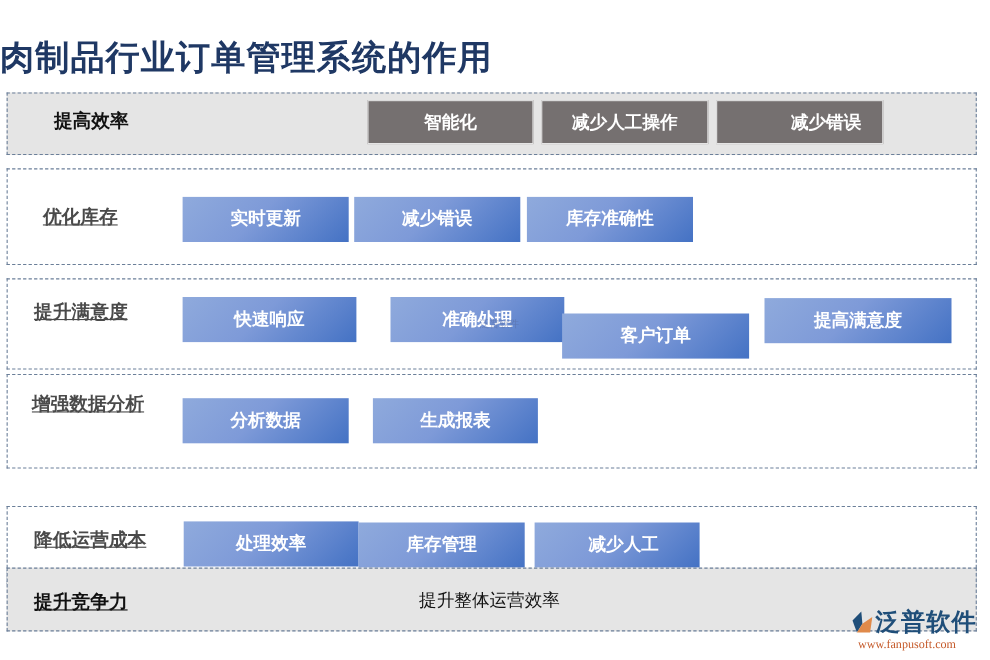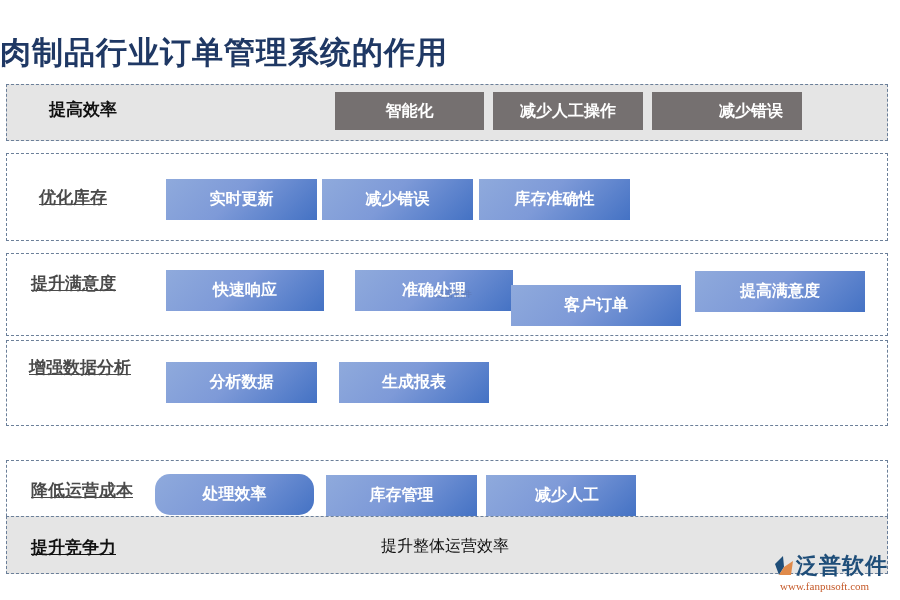--- a/index.html
+++ b/index.html
@@ -88,21 +88,21 @@
 </div>
 
 <div class="row white" style="top:340px; height:86px;">
   <div class="row-label muted" style="left:22px; top:15px;">增强数据分析</div>
   <div class="chip blue" style="left:159px; top:21px; width:151px;">分析数据</div>
   <div class="chip blue" style="left:332px; top:21px; width:150px;">生成报表</div>
 </div>
 
 <div class="row white" style="top:436px; height:71px;margin-top:24px;">
   <div class="row-label muted" style="left:24px; top:18px;">降低运营成本</div>
-  <div class="chip blue" style="left:148px; top:13px; width:159px;border-radius:15px;">处理效率</div>
+  <div class="chip blue" style="left:160px; top:13px; width:159px;">处理效率</div>
   <div class="chip blue" style="left:319px; top:14px; width:151px;">库存管理</div>
   <div class="chip blue" style="left:479px; top:14px; width:150px;padding-left:12px;">减少人工</div>
 </div>
 
 <div class="row gray" style="top:516px; height:58px;">
   <div class="row-label muted" style="left:24px; top:19px;">提升竞争力</div>
   <div class="plain-text" style="left:374px; top:19px;">提升整体运营效率</div>
 </div>
 
 <div class="watermark">泛普软件</div>

